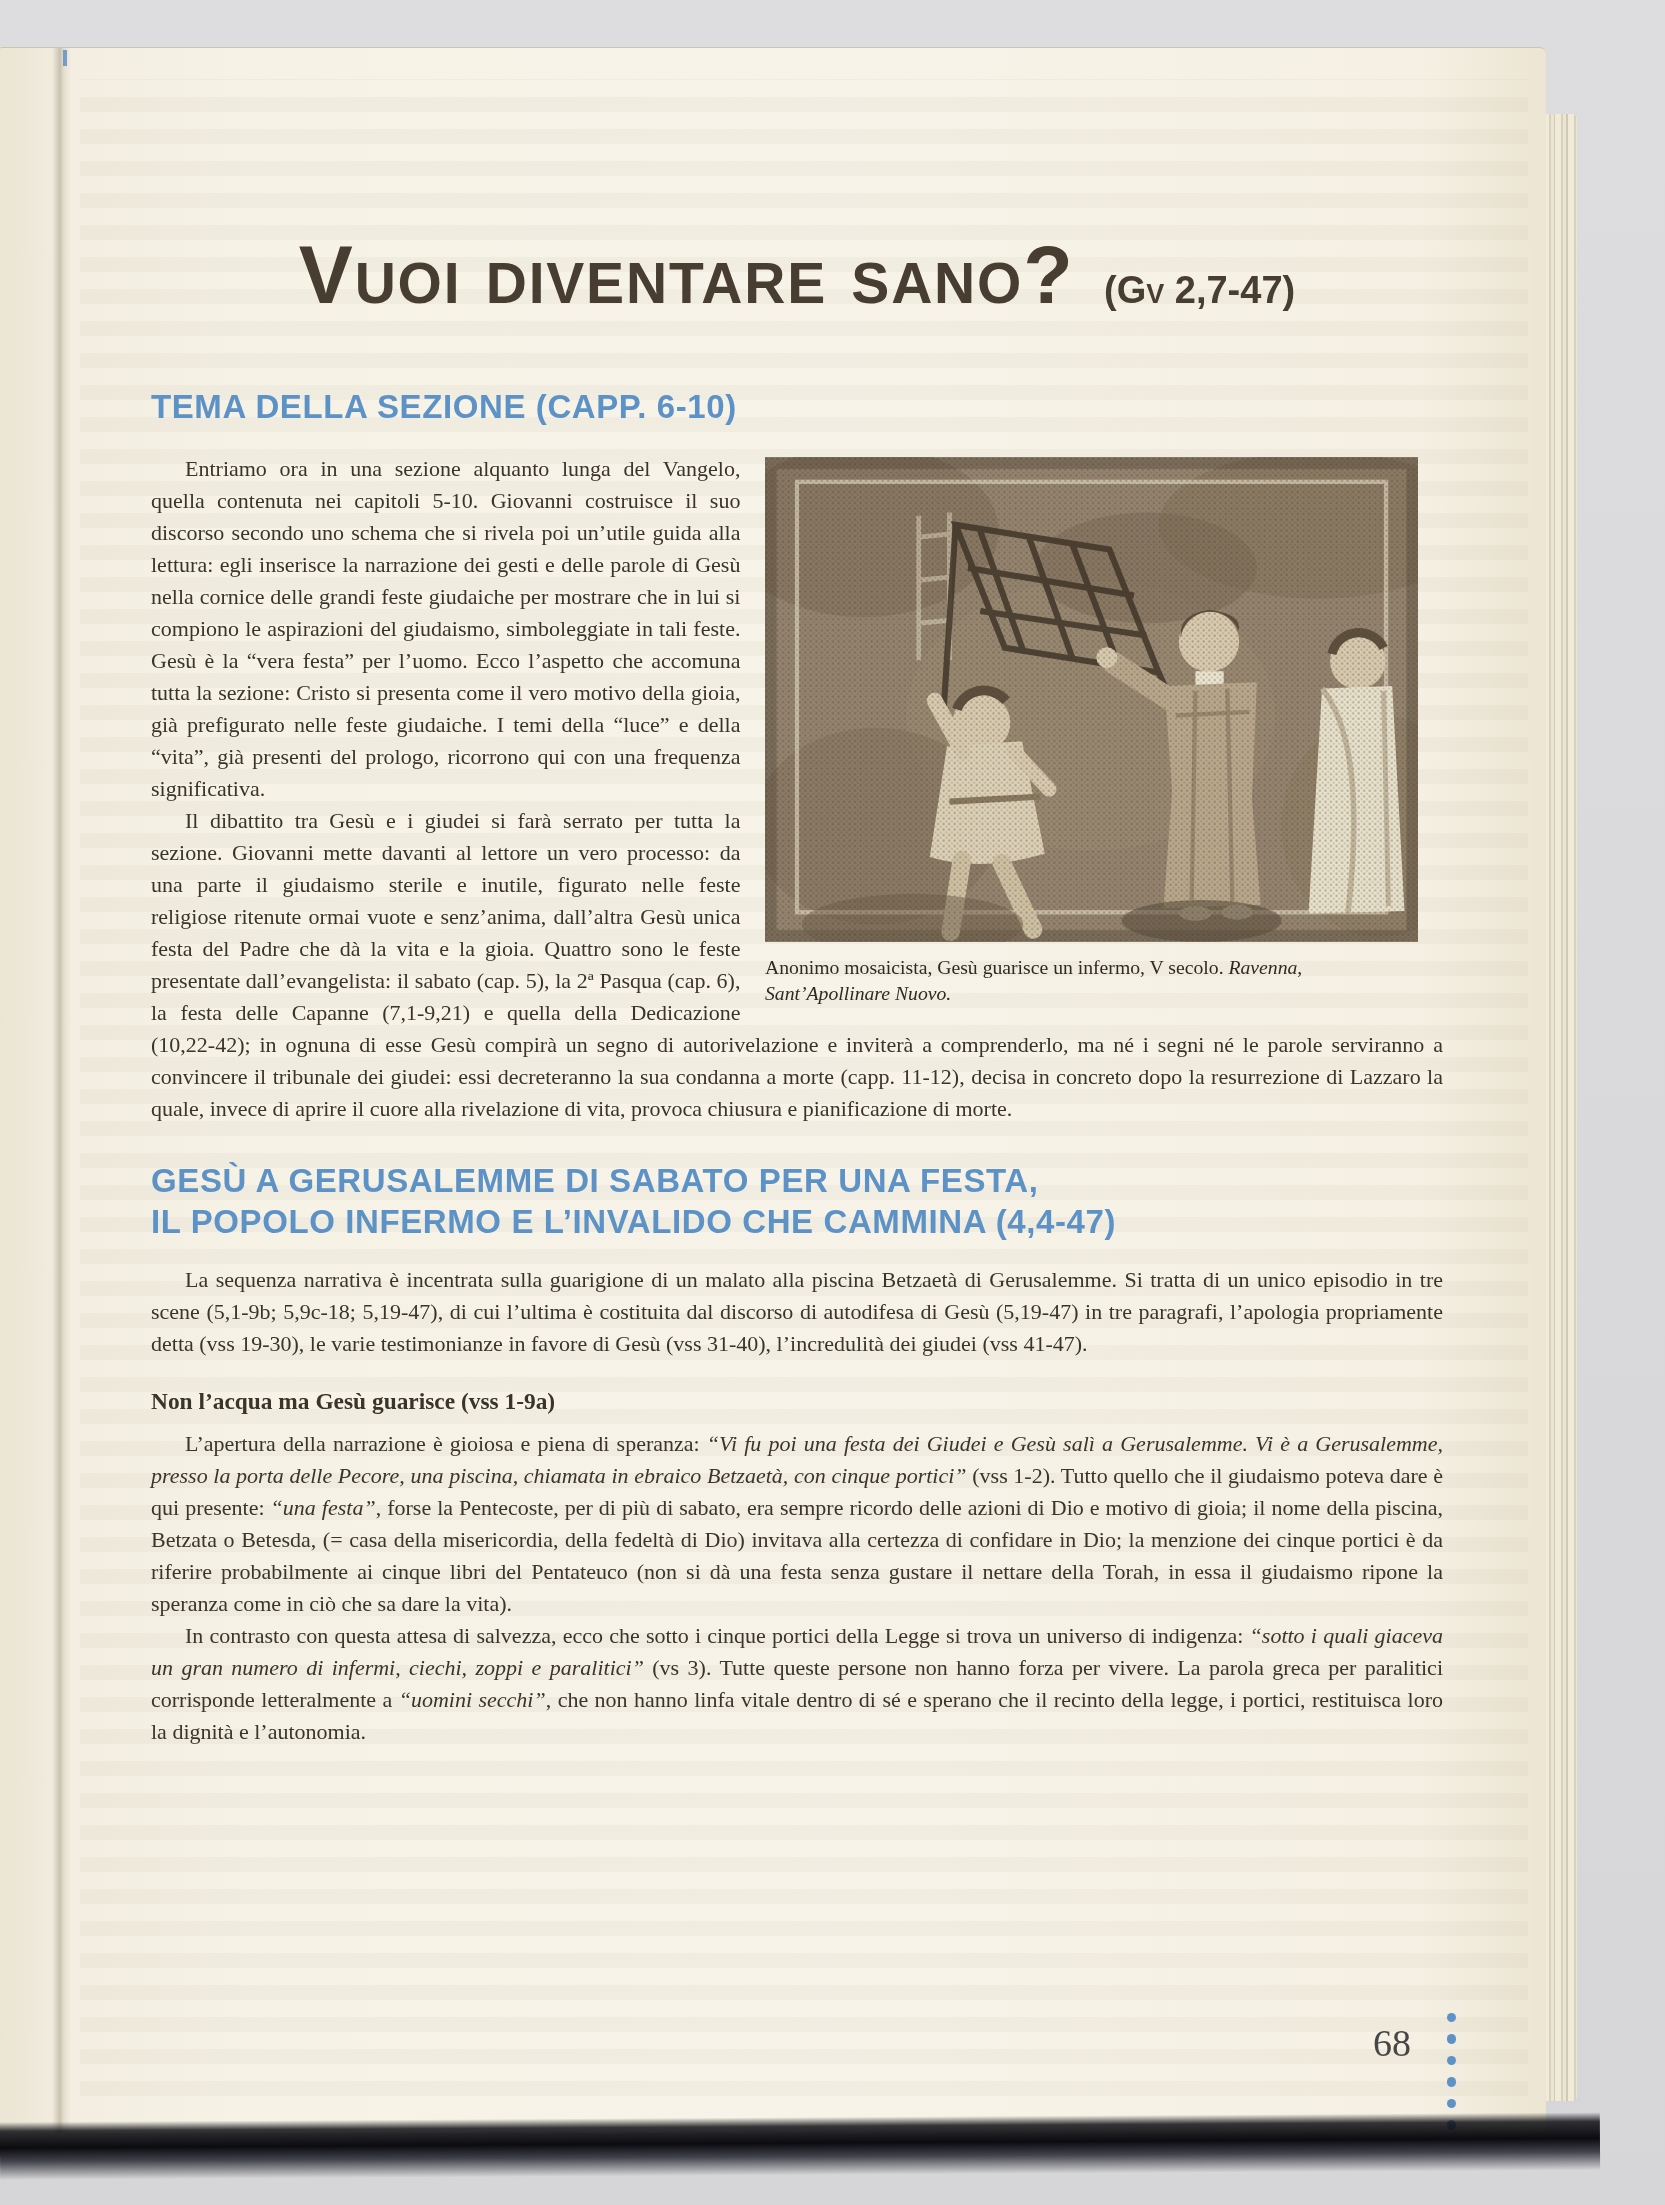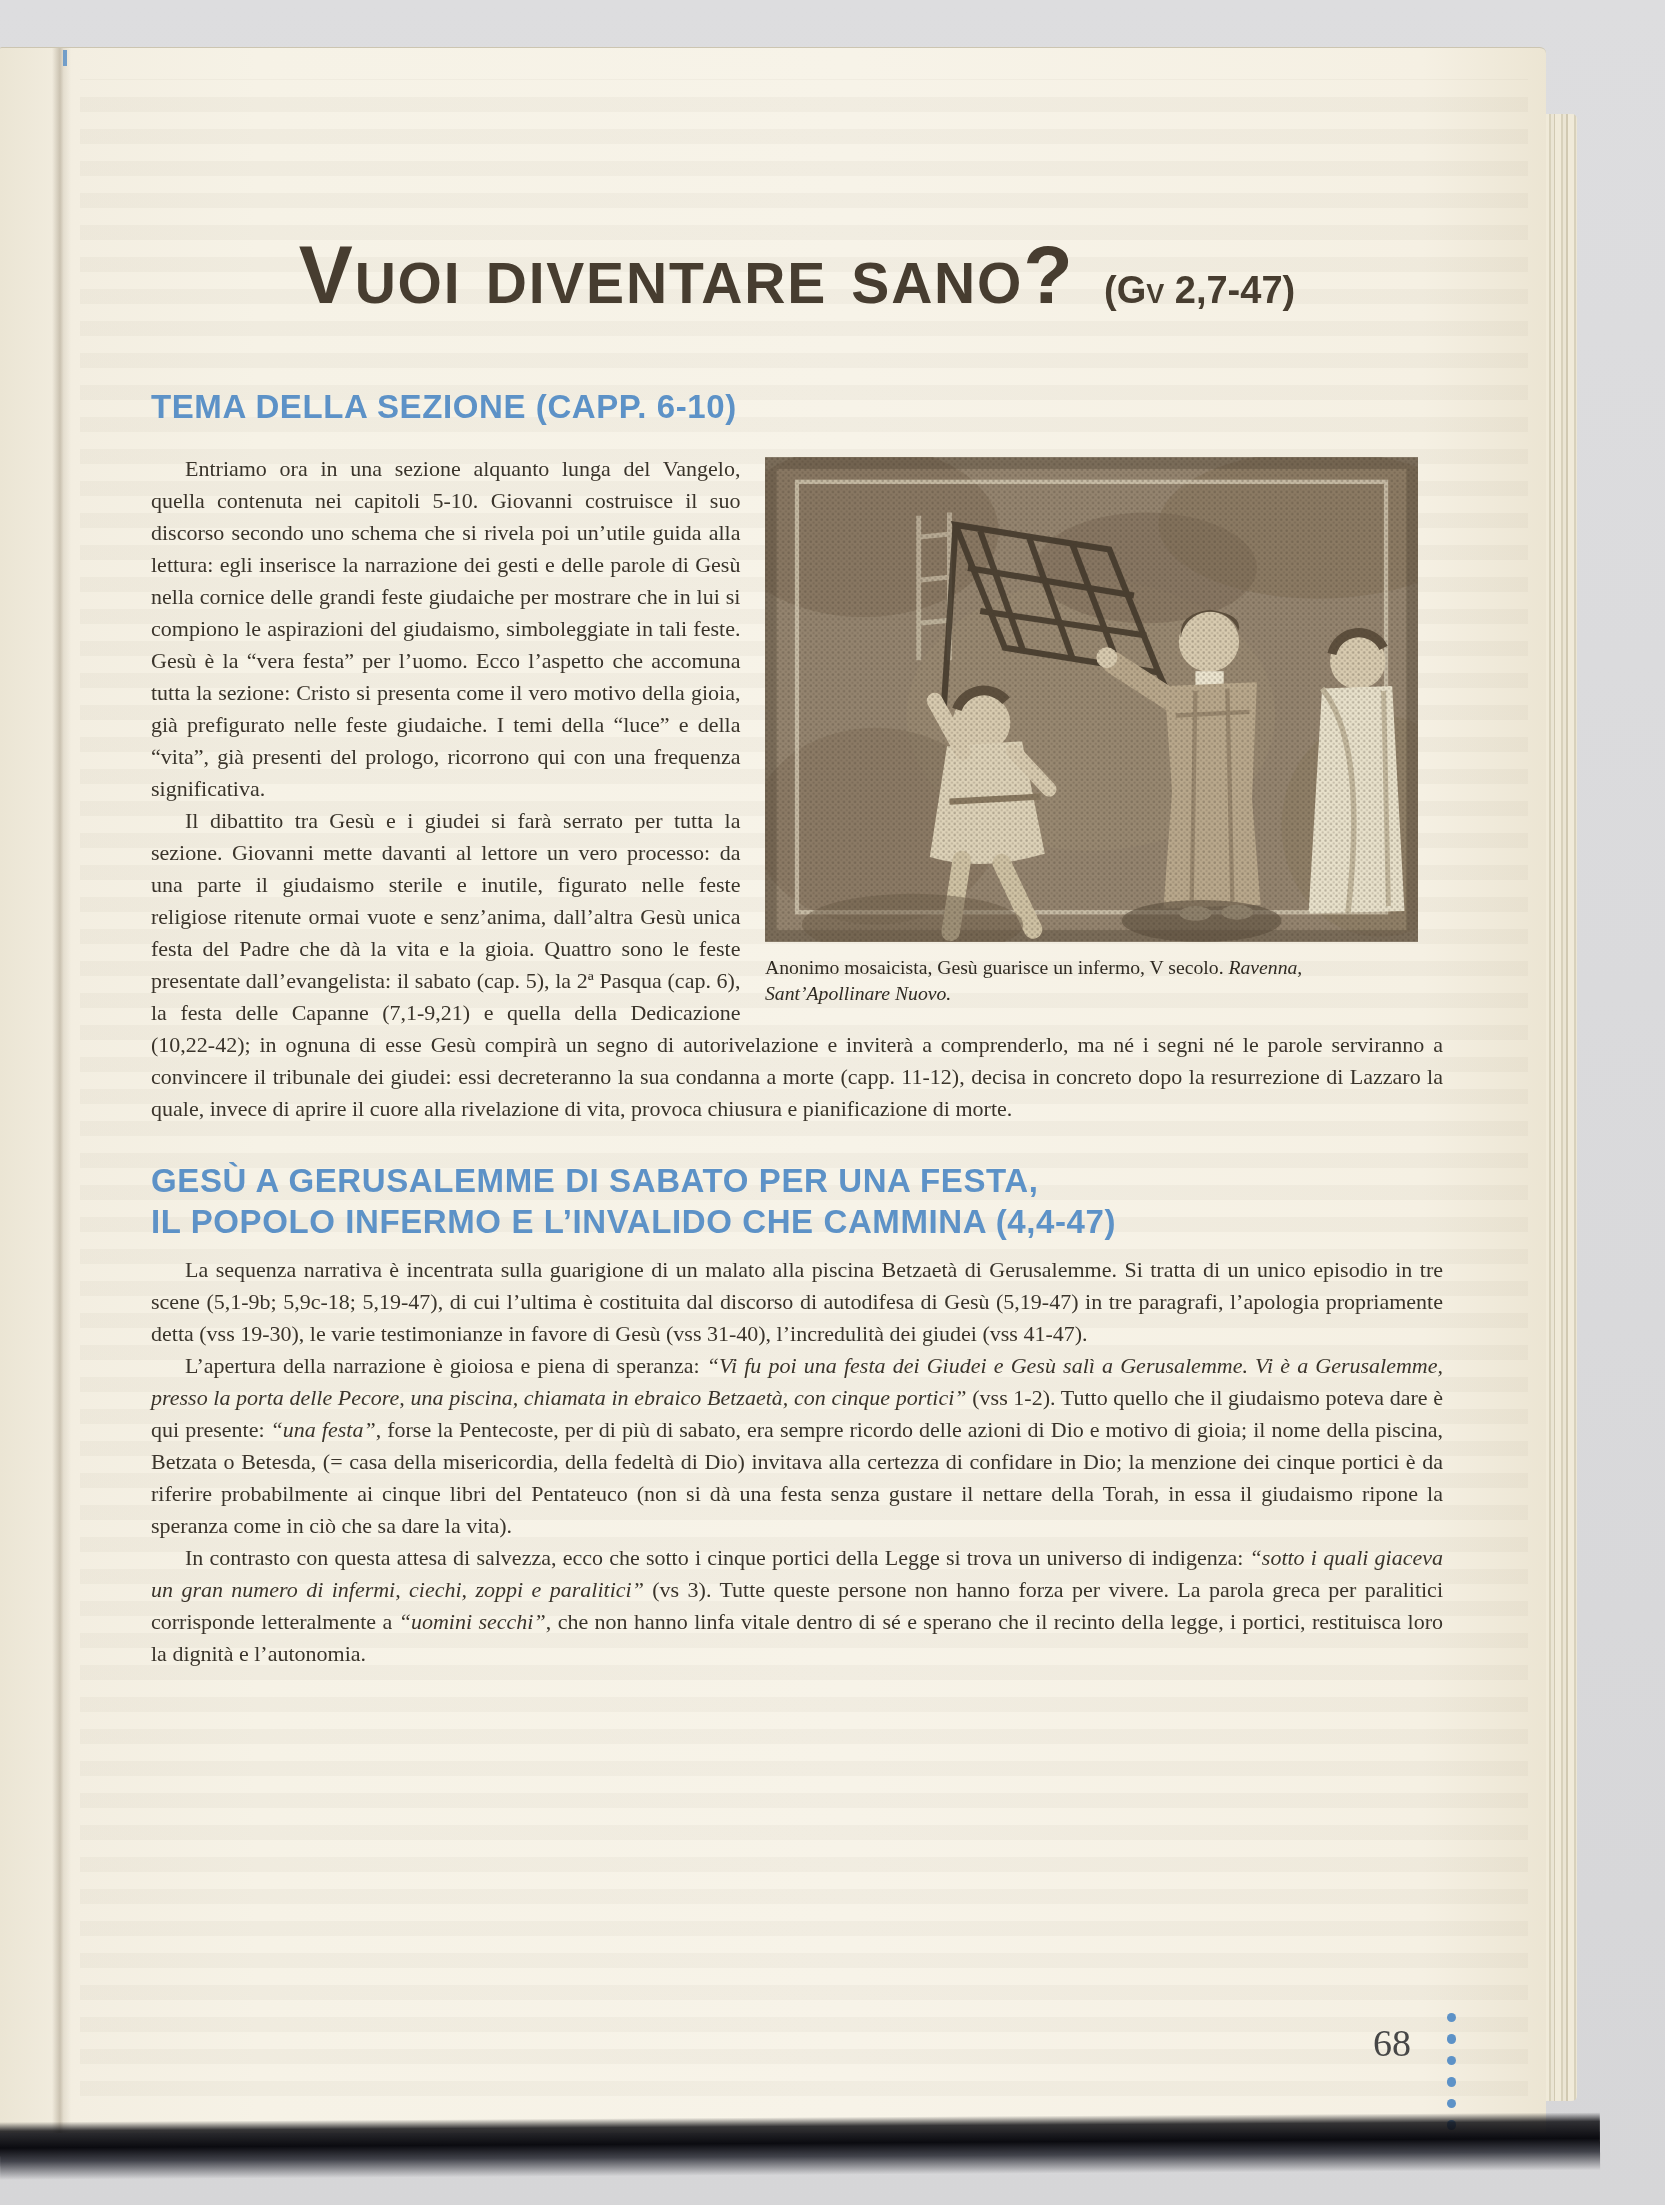--- a/index.html
+++ b/index.html
@@ -55,21 +55,21 @@
     font-size:81px;line-height:1.05;color:var(--title_brown);letter-spacing:1.8px;white-space:nowrap;
   }
   .title-ref{
     font-family:"Liberation Sans",sans-serif;font-variant:small-caps;font-weight:700;
     font-size:38px;color:var(--title_brown);margin-left:29.5px;white-space:nowrap;
   }
   .blue-h{
     font-family:"Liberation Sans",sans-serif;font-weight:700;font-size:33px;line-height:1.22;
     color:var(--heading_blue);letter-spacing:0.6px;margin:69px 0 26px 0;
   }
-  .h2b{margin:36px 0 12px 0;}
+  .h2b{margin:36px 0 22px 0;}
   .block{display:block;}
   .para{font-size:22px;line-height:32px;text-align:justify;color:var(--body_ink);margin:0;}
   .indent{text-indent:34px;}
   .it{font-style:italic;}
   figure{float:right;width:678px;margin:3.7px 0 6.2px 24.6px;}
   svg.mosaic{display:block;width:653px;height:485px;}
   figcaption{
     font-size:19.7px;line-height:1.32;font-weight:400;color:var(--caption_ink);
     margin-top:12.3px;width:653px;
   }
@@ -180,20 +180,21 @@
       <p class="para indent">Il dibattito tra Gesù e i giudei si farà serrato per tutta la sezione. Giovanni mette davanti al lettore un vero processo: da una parte il giudaismo sterile e inutile, figurato nelle feste religiose ritenute ormai vuote e senz’anima, dall’altra Gesù unica festa del Padre che dà la vita e la gioia. Quattro sono le feste presentate dall’evangelista: il sabato (cap. 5), la 2ª Pasqua (cap. 6), la festa delle Capanne (7,1-9,21) e quella della Dedicazione (10,22-42); in ognuna di esse Gesù compirà un segno di autorivelazione e inviterà a comprenderlo, ma né i segni né le parole serviranno a convincere il tribunale dei giudei: essi decreteranno la sua condanna a morte (capp. 11-12), decisa in concreto dopo la resurrezione di Lazzaro la quale, invece di aprire il cuore alla rivelazione di vita, provoca chiusura e pianificazione di morte.</p>
     </div>
 
     <h2 class="blue-h h2b">
       <span class="block">GESÙ A GERUSALEMME DI SABATO PER UNA FESTA,</span>
       <span class="block">IL POPOLO INFERMO E L’INVALIDO CHE CAMMINA (4,4-47)</span>
     </h2>
 
     <p class="para indent">La sequenza narrativa è incentrata sulla guarigione di un malato alla piscina Betzaetà di Gerusalemme. Si tratta di un unico episodio in tre scene (5,1-9b; 5,9c-18; 5,19-47), di cui l’ultima è costituita dal discorso di autodifesa di Gesù (5,19-47) in tre paragrafi, l’apologia propriamente detta (vss 19-30), le varie testimonianze in favore di Gesù (vss 31-40), l’incredulità dei giudei (vss 41-47).</p>
 
+    <h3 class="sub-h">Non l’acqua ma Gesù guarisce (vss 1-9a)</h3>
 
     <p class="para indent"><span>L’apertura della narrazione è gioiosa e piena di speranza: </span><span class="it">“Vi fu poi una festa dei Giudei e Gesù salì a Gerusalemme. Vi è a Gerusalemme, presso la porta delle Pecore, una piscina, chiamata in ebraico Betzaetà, con cinque portici”</span><span> (vss 1-2). Tutto quello che il giudaismo poteva dare è qui presente: </span><span class="it">“una festa”</span><span>, forse la Pentecoste, per di più di sabato, era sempre ricordo delle azioni di Dio e motivo di gioia; il nome della piscina, Betzata o Betesda, (= casa della misericordia, della fedeltà di Dio) invitava alla certezza di confidare in Dio; la menzione dei cinque portici è da riferire probabilmente ai cinque libri del Pentateuco (non si dà una festa senza gustare il nettare della Torah, in essa il giudaismo ripone la speranza come in ciò che sa dare la vita).</span></p>
     <p class="para indent"><span>In contrasto con questa attesa di salvezza, ecco che sotto i cinque portici della Legge si trova un universo di indigenza: </span><span class="it">“sotto i quali giaceva un gran numero di infermi, ciechi, zoppi e paralitici”</span><span> (vs 3). Tutte queste persone non hanno forza per vivere. La parola greca per paralitici corrisponde letteralmente a </span><span class="it">“uomini secchi”</span><span>, che non hanno linfa vitale dentro di sé e sperano che il recinto della legge, i portici, restituisca loro la dignità e l’autonomia.</span></p>
   </div>
 
   <div class="pageno">68</div>
   <div class="dots">
     <span class="dot"></span>
     <span class="dot"></span>
     <span class="dot"></span>

